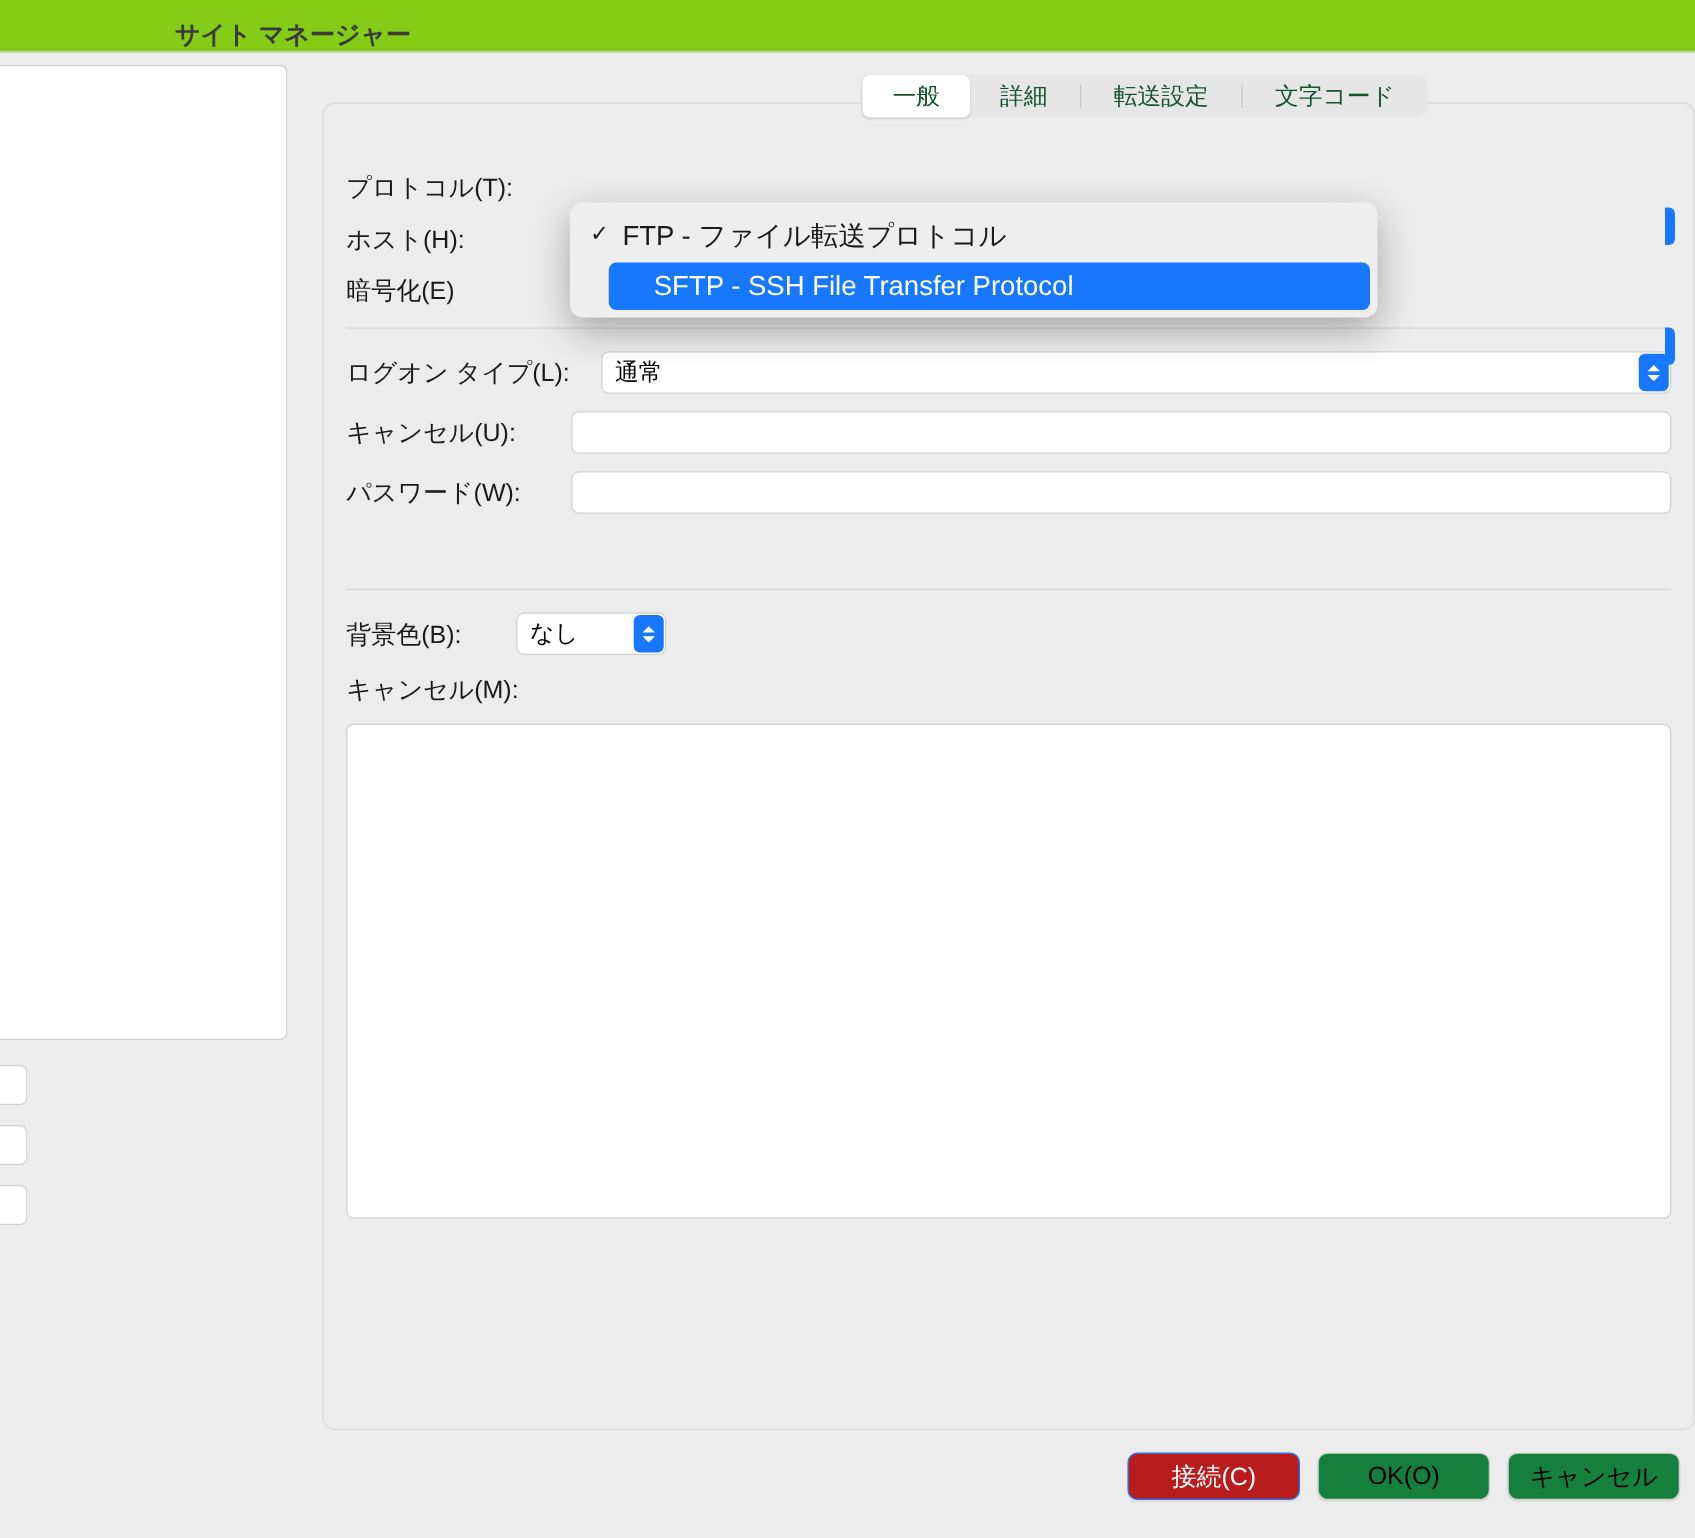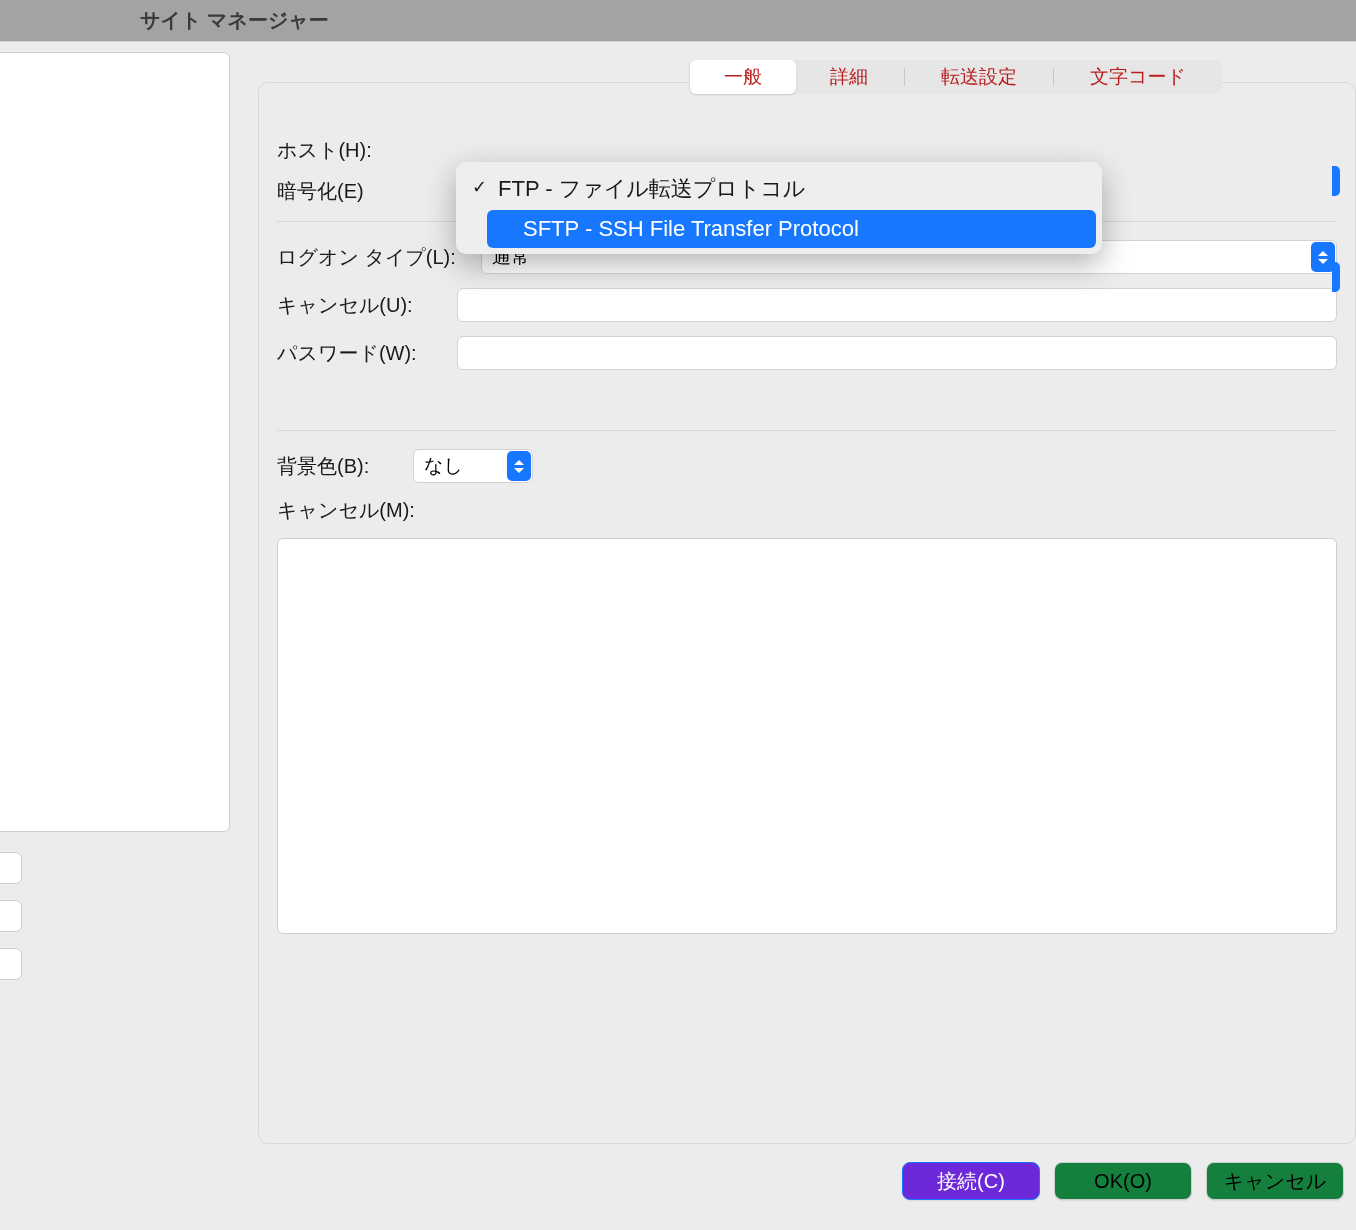--- a/index.html
+++ b/index.html
@@ -7,24 +7,24 @@
       font-family: -apple-system, "Hiragino Sans", "Hiragino Kaku Gothic ProN", sans-serif;
       font-size: 18px;
       background: #ececec;
       width: 1356px;
       height: 1230px;
       overflow: hidden;
       color: #000;
     }
     .titlebar {
       height: 42px;
-      background: #a3a3a3;
+      background: #84cc16;
       border-bottom: 1px solid #d6d6d6;
       display: flex;
-      align-items: center;
+      align-items: flex-end;
       padding-left: 140px;
       font-size: 20px;
       font-weight: 600;
       color: #3a3a3a;
     }
     .main {
       display: flex;
       height: calc(100% - 42px);
       position: relative;
     }
@@ -62,23 +62,23 @@
       left: 458px;
       display: flex;
       background: #e6e6e6;
       border-radius: 8px;
       padding: 2px;
       height: 34px;
       align-items: center;
       z-index: 5;
     }
     .tab {
-      padding: 4px 34px;
+      padding: 4px 24px;
       font-size: 19px;
-      color: #b91c1c;
+      color: #14532d;
       border-radius: 6px;
       cursor: pointer;
     }
     .tab.active {
       background: #fff;
       box-shadow: 0 1px 2px rgba(0,0,0,.15);
       font-weight: 500;
     }
     .tabsep {
       width: 1px;
@@ -234,21 +234,21 @@
       font-size: 20px;
       display: flex;
       align-items: center;
       justify-content: center;
       border: 1px solid #d0d0d0;
       background: #15803d;
       cursor: pointer;
       box-shadow: 0 1px 1px rgba(0,0,0,.08);
     }
     .btn.primary {
-      background: #6d28d9;
+      background: #b91c1c;
       color: #fff;
       border-color: #1778ff;
     }
   </style>
 </head>
 <body>
 
 <div class="titlebar">
   <span>サイト マネージャー</span>
 </div>
@@ -267,20 +267,23 @@
       <div class="tab">詳細</div>
       <div class="tabsep"></div>
       <div class="tab">転送設定</div>
       <div class="tabsep"></div>
       <div class="tab">文字コード</div>
     </div>
 
     <div class="panel">
 
       <div class="row">
+        <div class="lbl">プロトコル(T):</div>
+      </div>
+      <div class="row">
         <div class="lbl">ホスト(H):</div>
       </div>
       <div class="row">
         <div class="lbl">暗号化(E)</div>
       </div>
 
       <hr class="hr">
 
       <div class="row">
         <div class="lbl lbl-wide">ログオン タイプ(L):</div>

